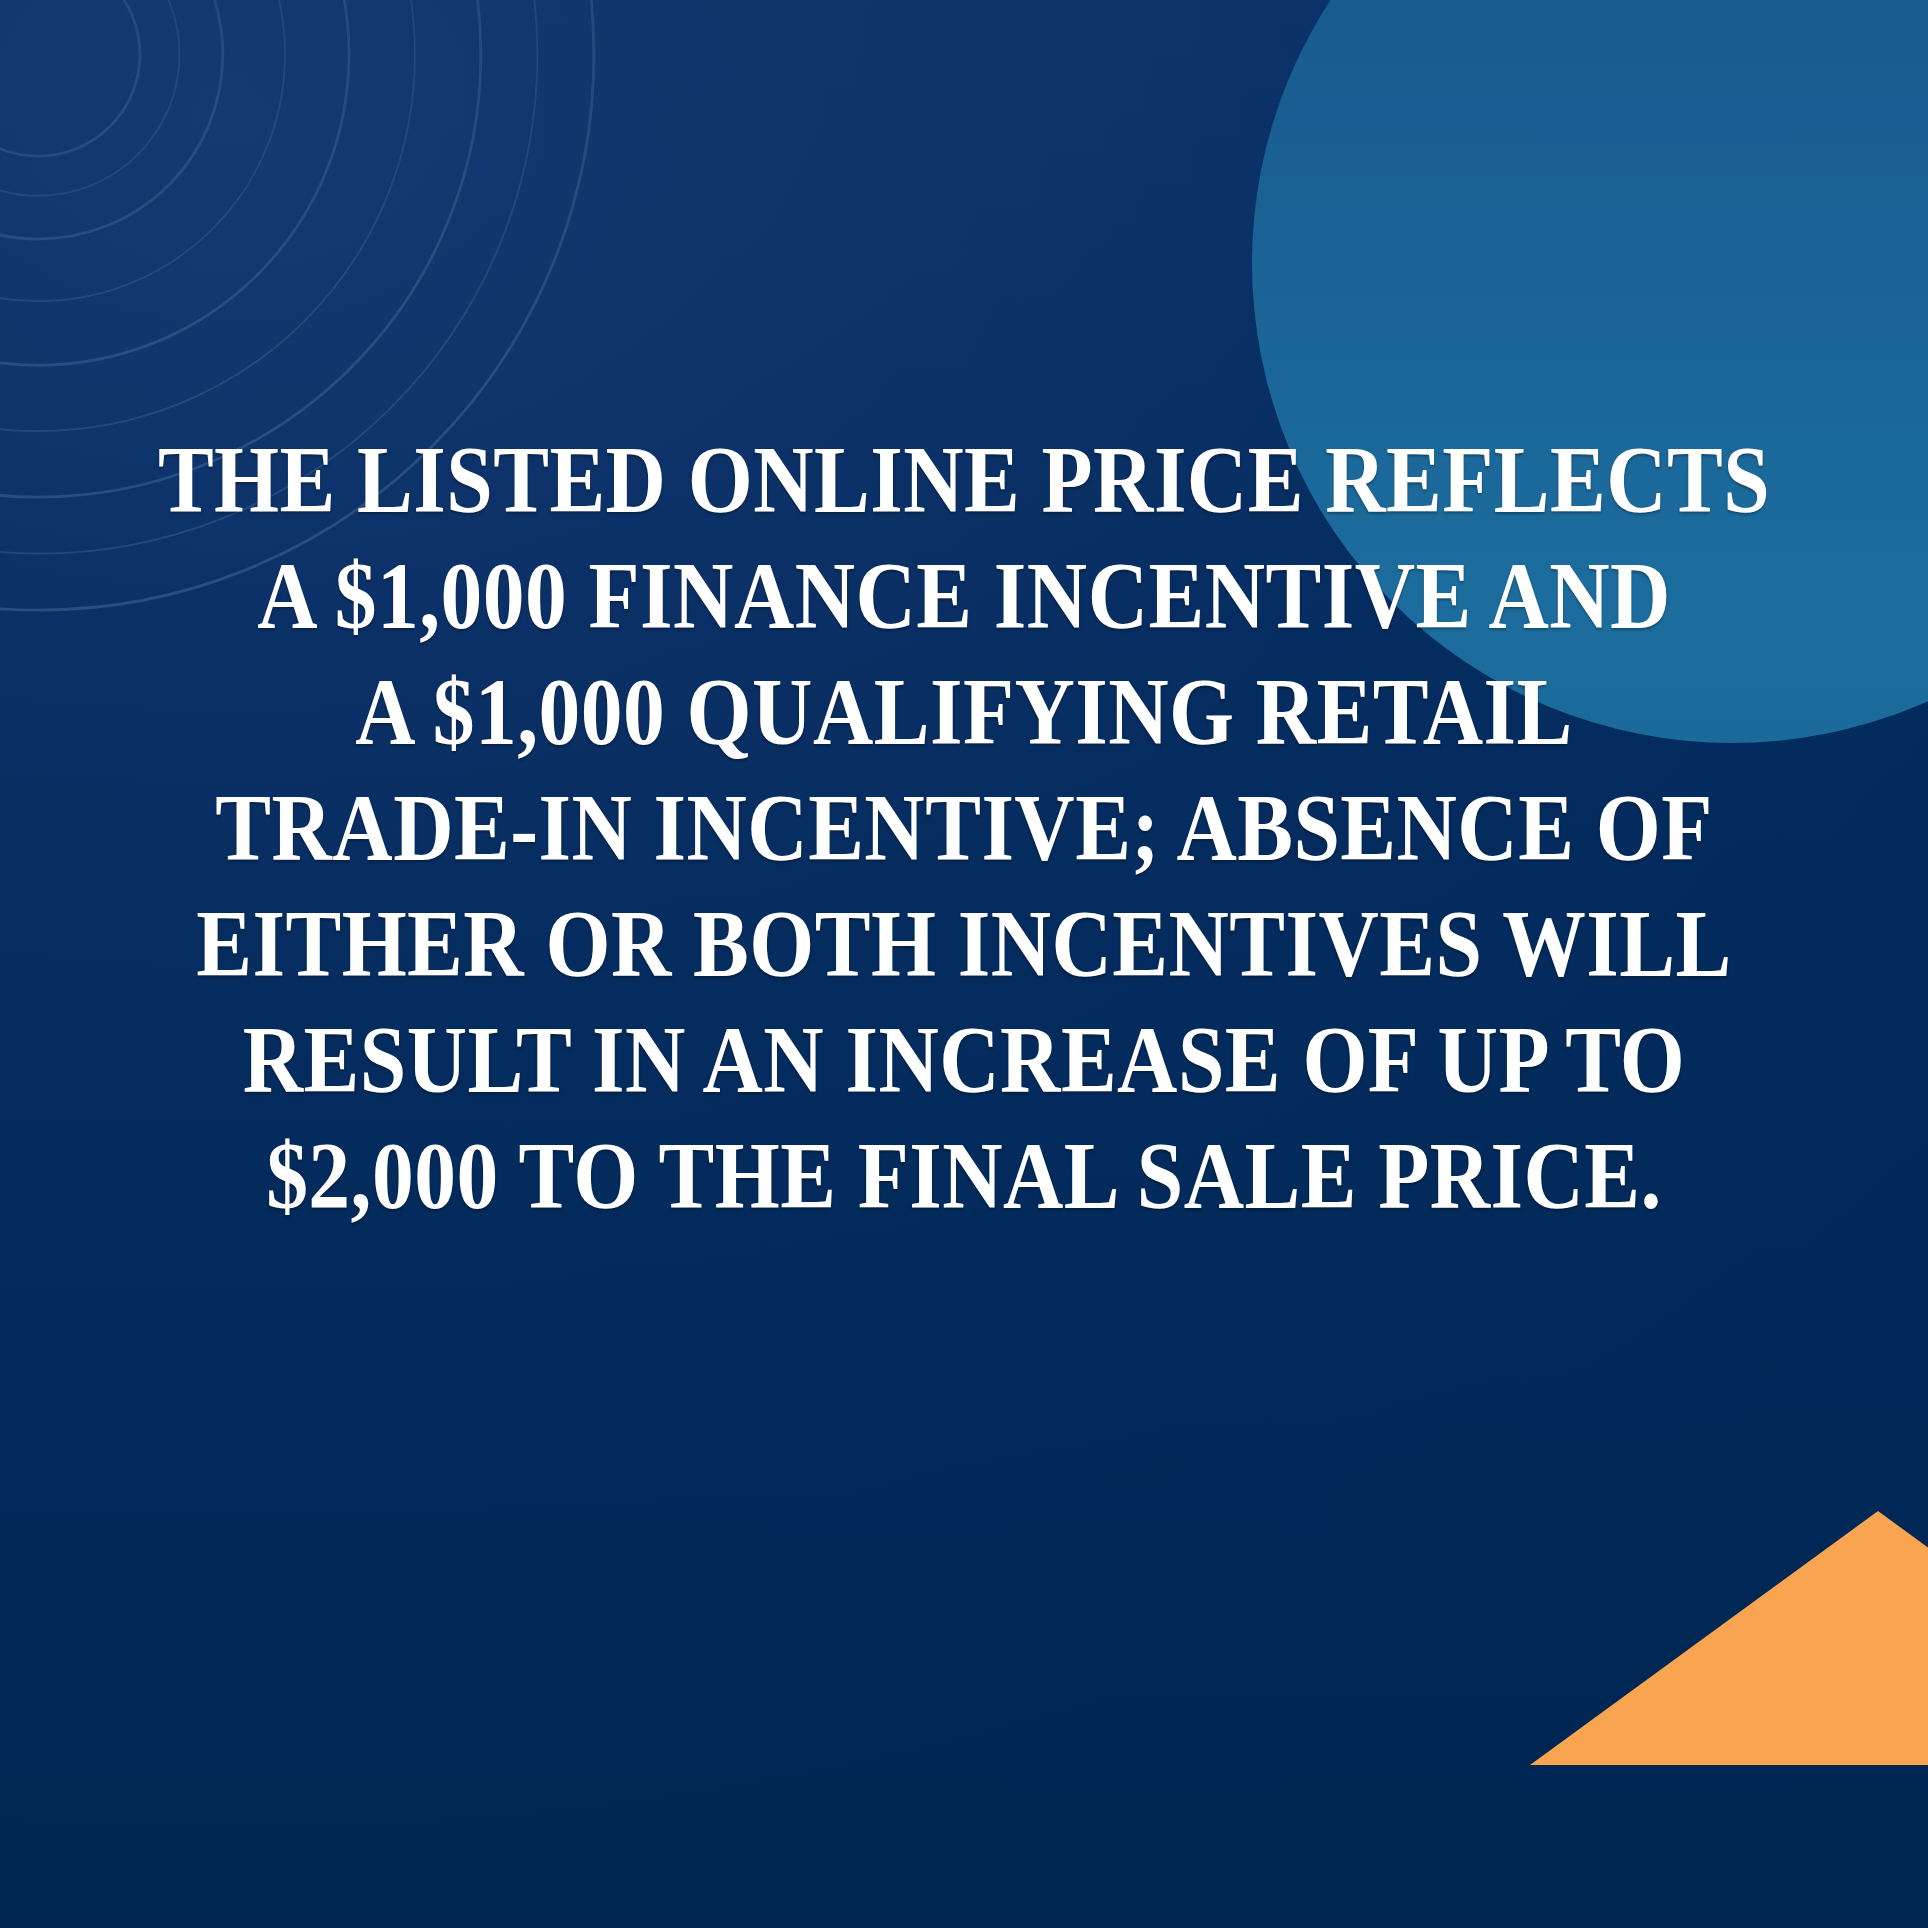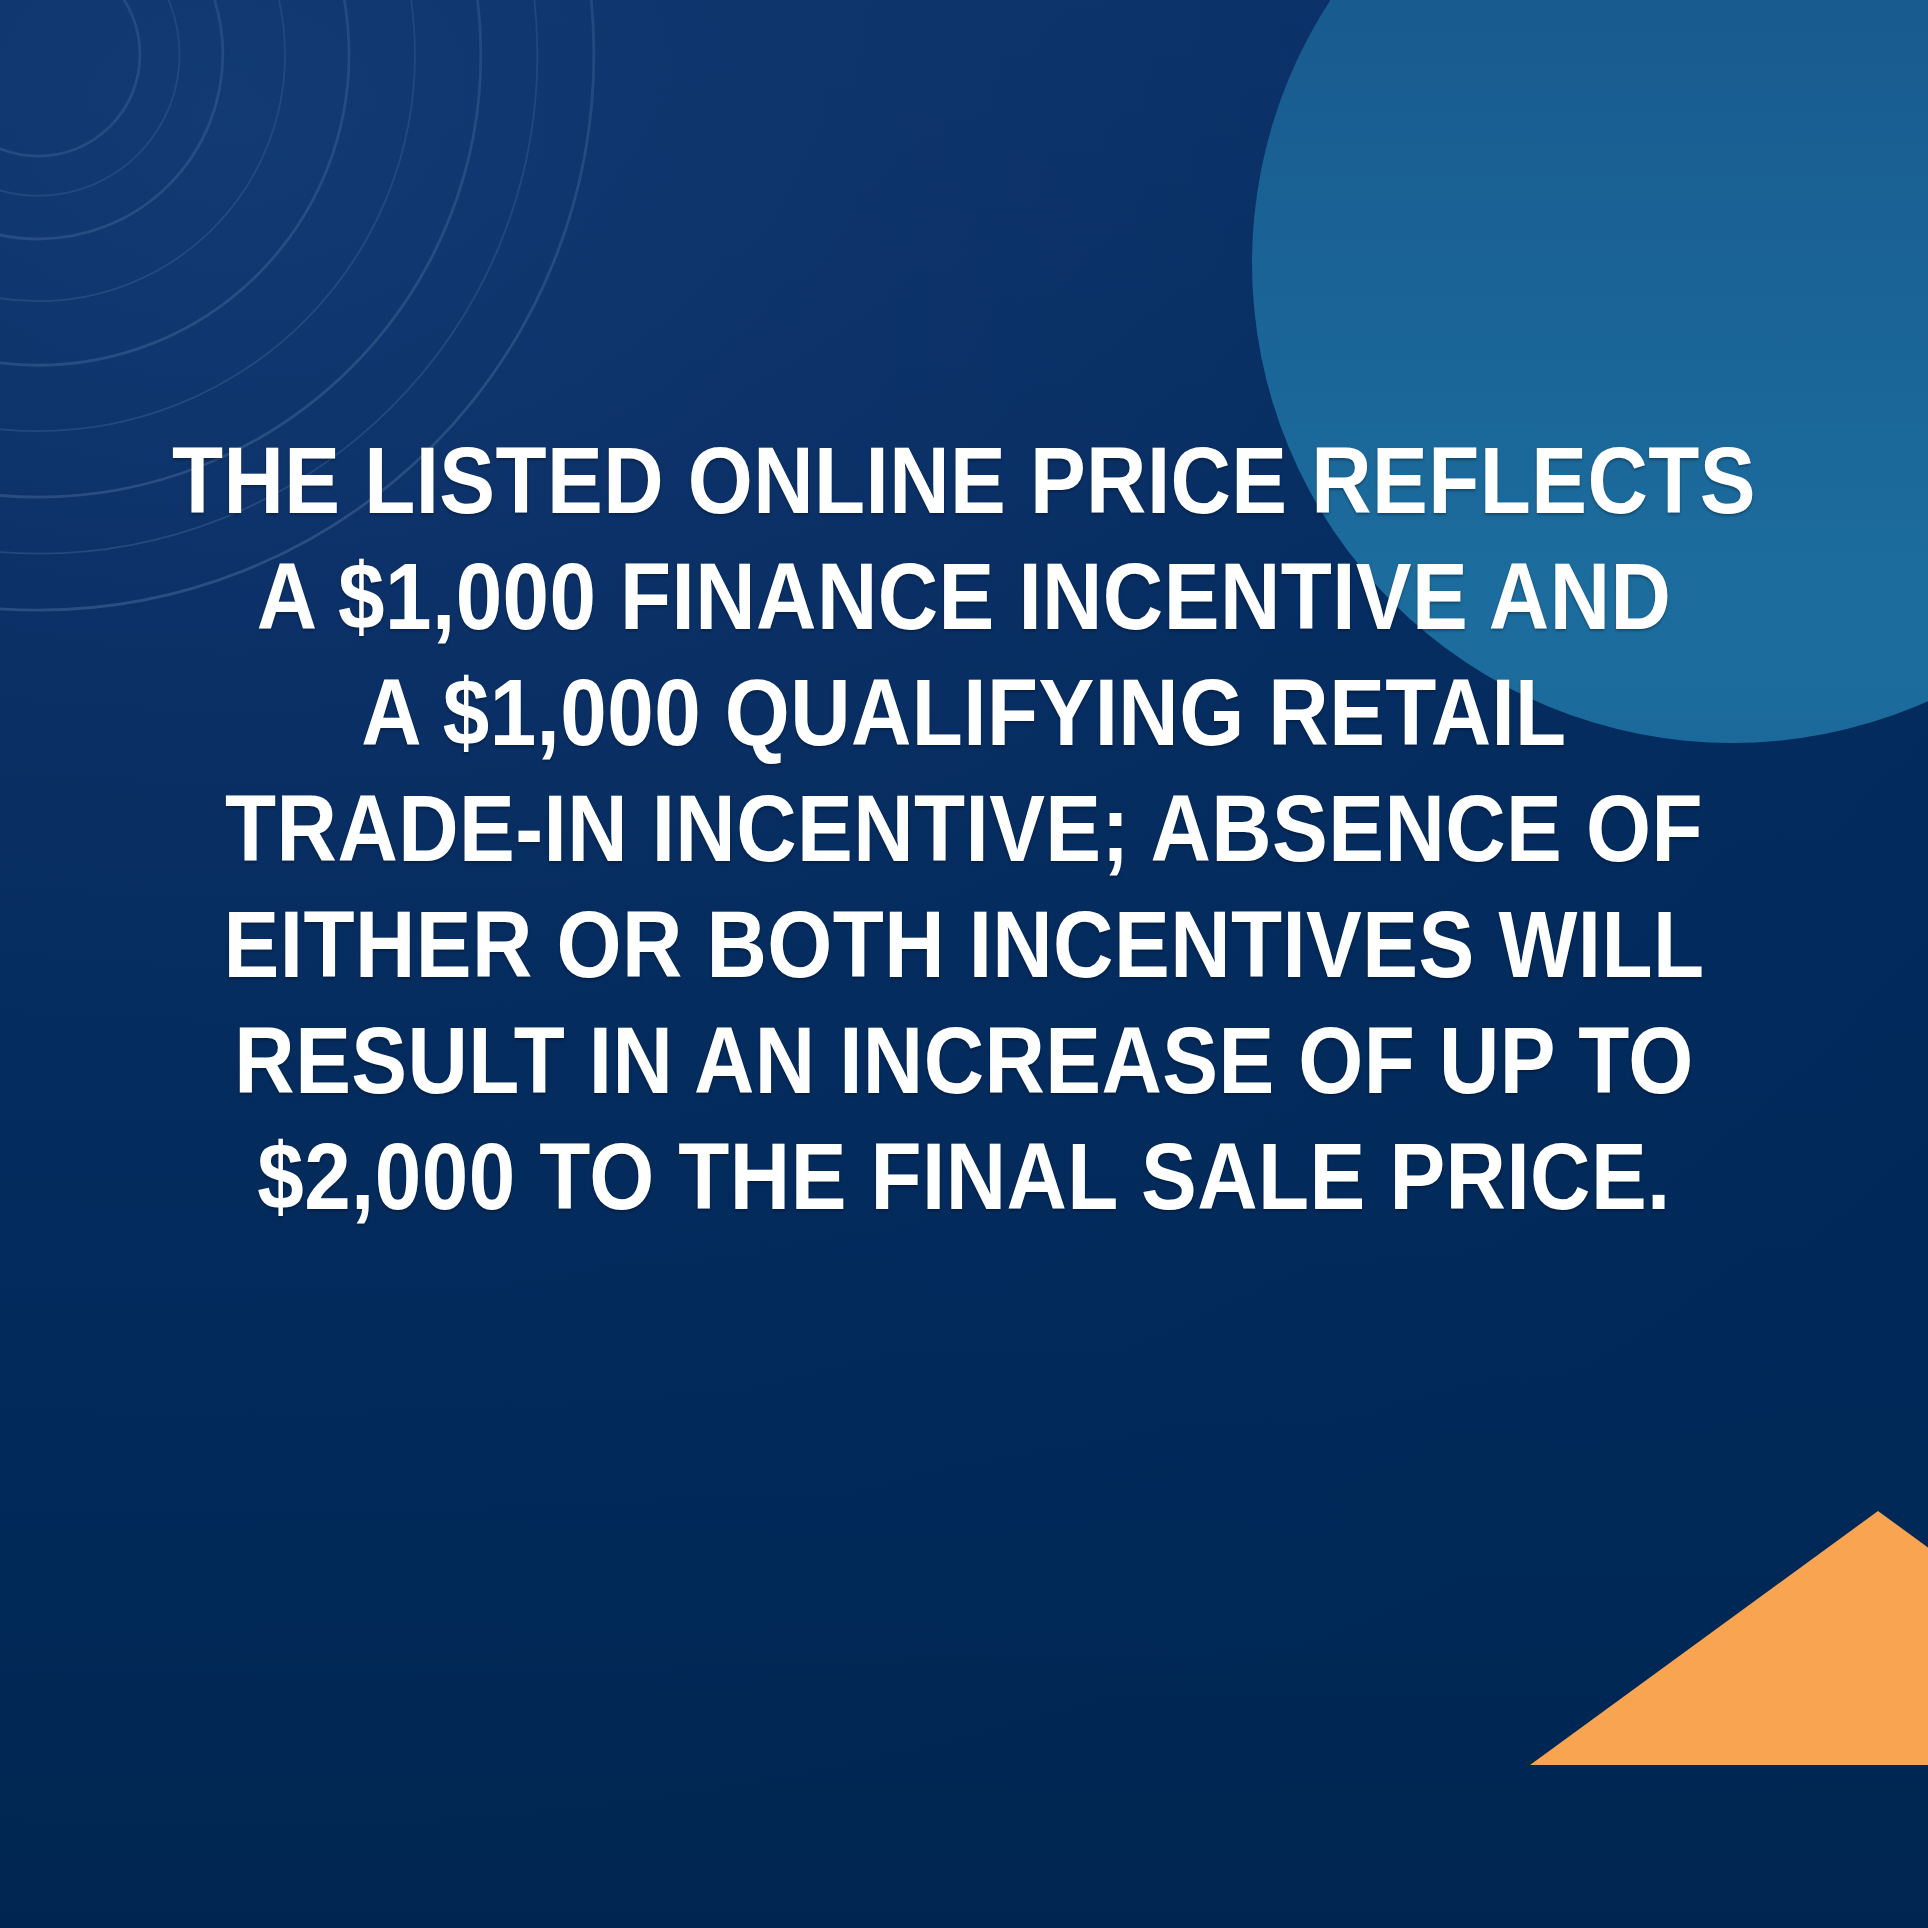--- a/index.html
+++ b/index.html
@@ -6,21 +6,21 @@
     margin: 0;
     padding: 0;
     background: #00264f;
   }
   #stage {
     position: relative;
     width: 1928px;
     height: 1928px;
     overflow: hidden;
     background: #b91c1c;
-    font-family: Liberation Sans, sans-serif;
+    font-family: Liberation Serif, serif;
   }
 
   
   .bg-base {
     position: absolute;
     inset: 0;
     background:
       radial-gradient(120% 90% at 12% 6%, #123a73 0%, #0c3168 28%, #062d61 55%, #002a5c 100%);
   }
   .bg-vignette {

